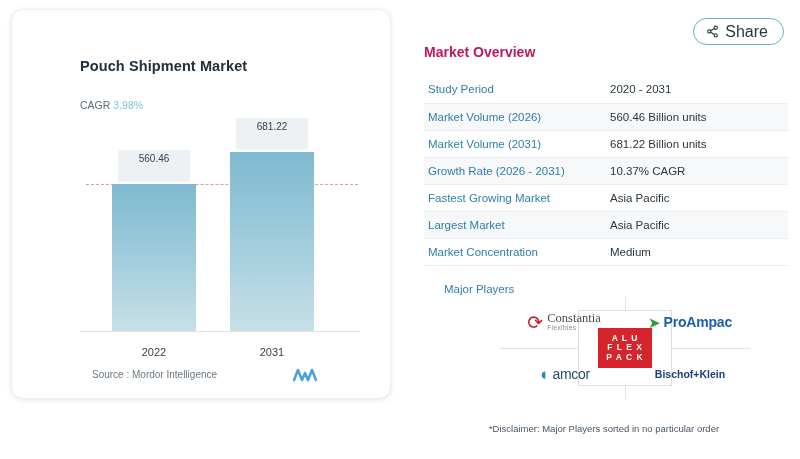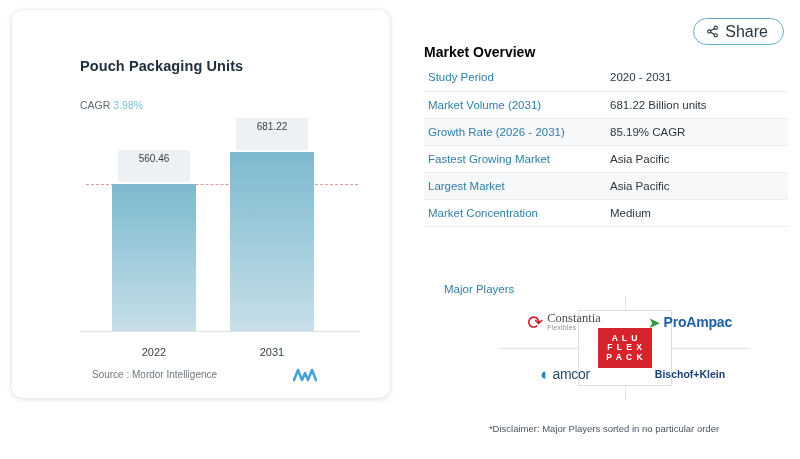--- a/index.html
+++ b/index.html
@@ -124,23 +124,23 @@
   }
 
   
   .overview {
     position: absolute;
     left: 424px; top: 44px;
     width: 364px;
   }
   .overview-title {
     font-size: 14px;
-    color: #000000;
+    color: #be185d;
     font-weight: bold;
-    margin-bottom: 4px;
+    margin-bottom: 16px;
   }
   table.facts {
     width: 100%;
     border-collapse: collapse;
   }
   table.facts tr { height: 27px; }
   table.facts tr.alt { background: #f7f8f9; }
   table.facts td {
     border-bottom: 1px solid #e9edef;
     font-size: 11.5px;
@@ -254,21 +254,21 @@
         <circle cx="6" cy="12" r="3"></circle>
         <circle cx="18" cy="19" r="3"></circle>
         <line x1="8.6" y1="10.6" x2="15.4" y2="6.4"></line>
         <line x1="8.6" y1="13.4" x2="15.4" y2="17.6"></line>
       </svg>
     </span>
     <span>Share</span>
   </div>
 
   <div class="chart-card">
-    <div class="chart-title">Pouch Packaging Units</div>
+    <div class="chart-title">Pouch Shipment Market</div>
     <div class="cagr-row">
       <span>CAGR</span><span class="cagr-val">3.98%</span>
     </div>
 
     <div class="plot">
       <div class="dash-line" style="top: 62px;"></div>
 
       <div class="bar-group g1">
         <div class="bar b1" style="height: 148px;"></div>
         <div class="bar-label l1" style="bottom: 150px;">560.46</div>
@@ -293,27 +293,31 @@
   </div>
 
   <div class="overview">
     <div class="overview-title">Market Overview</div>
     <table class="facts">
       <tbody>
         <tr>
           <td class="k">Study Period</td>
           <td class="v">2020 - 2031</td>
         </tr>
+        <tr class="alt">
+          <td class="k">Market Volume (2026)</td>
+          <td class="v">560.46 Billion units</td>
+        </tr>
         <tr>
           <td class="k">Market Volume (2031)</td>
           <td class="v">681.22 Billion units</td>
         </tr>
         <tr class="alt">
           <td class="k">Growth Rate (2026 - 2031)</td>
-          <td class="v">85.19% CAGR</td>
+          <td class="v">10.37% CAGR</td>
         </tr>
         <tr>
           <td class="k">Fastest Growing Market</td>
           <td class="v">Asia Pacific</td>
         </tr>
         <tr class="alt">
           <td class="k">Largest Market</td>
           <td class="v">Asia Pacific</td>
         </tr>
         <tr>

